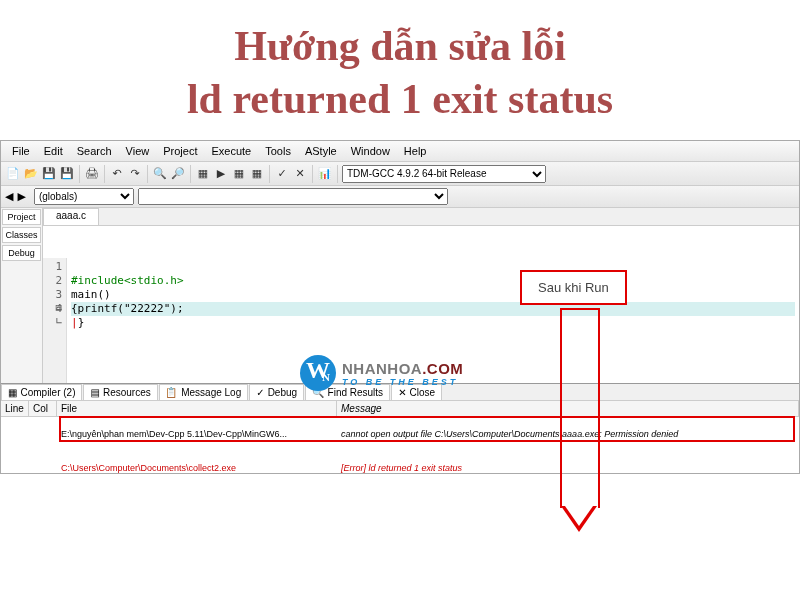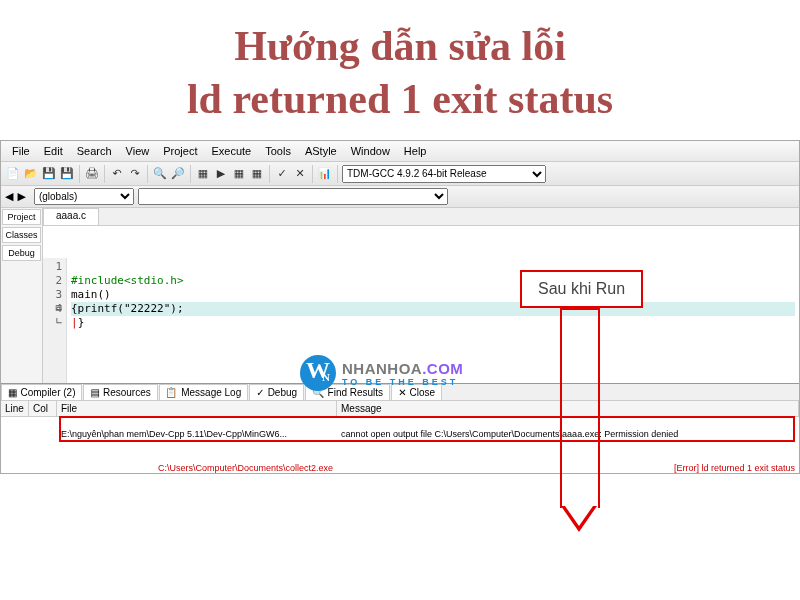--- a/index.html
+++ b/index.html
@@ -41,39 +41,39 @@
 
 .bottom-panel { border-top: 1px solid #999; background: #fff; font-size: 10px; }
 .bottom-tabs { display: flex; background: #f0f0f0; border-bottom: 1px solid #ccc; }
 .btab { padding: 2px 6px; border: 1px solid #ccc; border-bottom: none; background: #fff; margin-right: 1px; display: flex; align-items: center; gap: 3px; font-size: 10px; }
 
 .table-header { display: flex; background: #f5f5f5; border-bottom: 1px solid #ccc; font-size: 10px; }
 .table-header div { padding: 2px 4px; border-right: 1px solid #ccc; }
 .col-line { width: 28px; }
 .col-col { width: 28px; }
 .col-file { width: 280px; }
-.col-msg { flex: 1; }
+.col-msg { flex: 1; font-style: italic; }
 
 .table-row { display: flex; font-size: 9px; }
 .table-row .col-file, .table-row .col-msg { padding: 12px 4px; }
-.err-row { color: #c00; text-align: right; }
-
-.annotation-box { position: absolute; border: 2px solid #e00000; padding: 8px 16px; color: #444; background: #fff; font-size: 16px; top: 270px; left: 520px; }
+.err-row { color: #c00; }
+
+.annotation-box { position: absolute; border: 2px solid #e00000; padding: 8px 16px; color: #444; background: #fff; font-size: 13px; top: 270px; left: 520px; }
 .annotation-arrow { position: absolute; top: 308px; left: 560px; pointer-events: none; }
 .arrow-head { width: 0; height: 0; border-left: 18px solid transparent; border-right: 18px solid transparent; border-top: 26px solid #e00000; position: absolute; top: 198px; left: 1px; }
 .arrow-outline { width: 40px; height: 200px; border: 2px solid #e00000; position: absolute; border-bottom: none; }
 .arrow-inner-head { width: 0; height: 0; border-left: 14px solid transparent; border-right: 14px solid transparent; border-top: 20px solid #fff; position: absolute; top: 198px; left: 5px; }
 
 .watermark { position: absolute; top: 355px; left: 300px; display: flex; align-items: center; gap: 6px; }
 .wm-circle { width: 36px; height: 36px; border-radius: 50%; background: #1a8bd4; color: #fff; font-weight: bold; font-size: 24px; display: flex; align-items: baseline; justify-content: center; padding-top: 2px; font-family: Georgia, serif; position: relative; }
 .wm-circle::after { content: "N"; font-size: 11px; position: absolute; top: 16px; left: 22px; }
 .wm-text { display: flex; flex-direction: column; }
 .wm-brand { color: #7a7a7a; font-size: 15px; font-weight: bold; letter-spacing: 0.5px; }
-.wm-brand .red { color: #8b5cf6; }
-.wm-tag { color: #1a8bd4; font-size: 9px; letter-spacing: 3px; font-weight: bold; }
+.wm-brand .red { color: #7f1d1d; }
+.wm-tag { color: #1a8bd4; font-size: 9px; letter-spacing: 3px; font-weight: bold; font-style: italic; }
 
 .bottom-wrap { position: relative; }
 </style>
 </head>
 <body>
 
 <div class="title-area">
   <div class="title-line">Hướng dẫn sửa lỗi</div>
   <div class="title-line">ld returned 1 exit status</div>
 </div>

